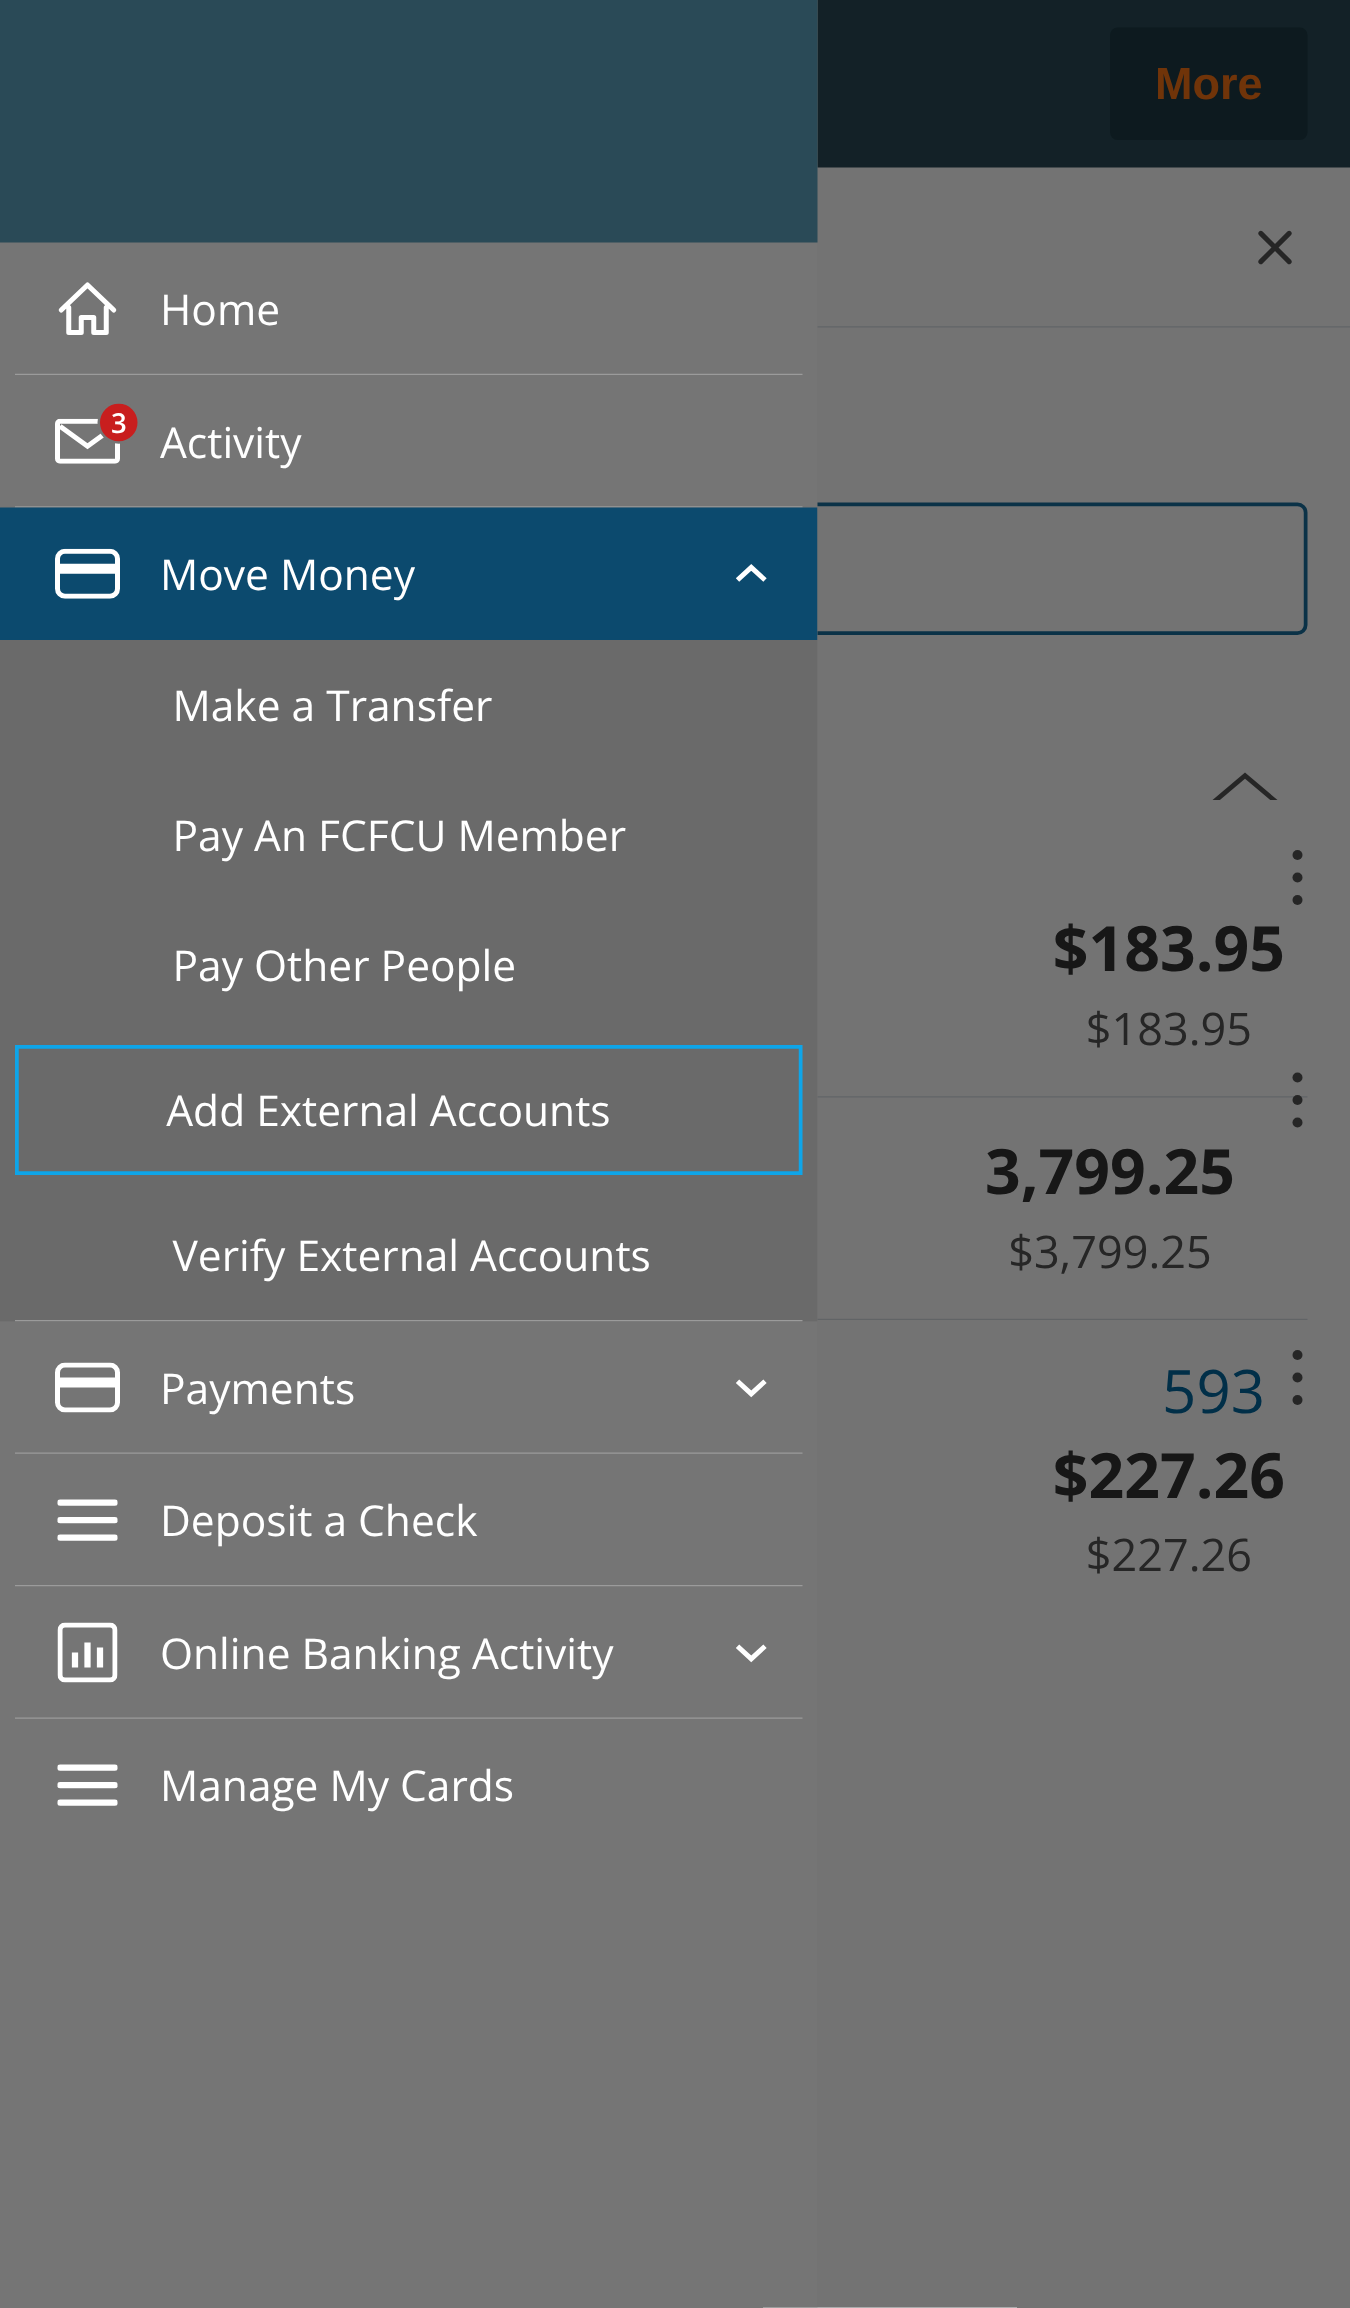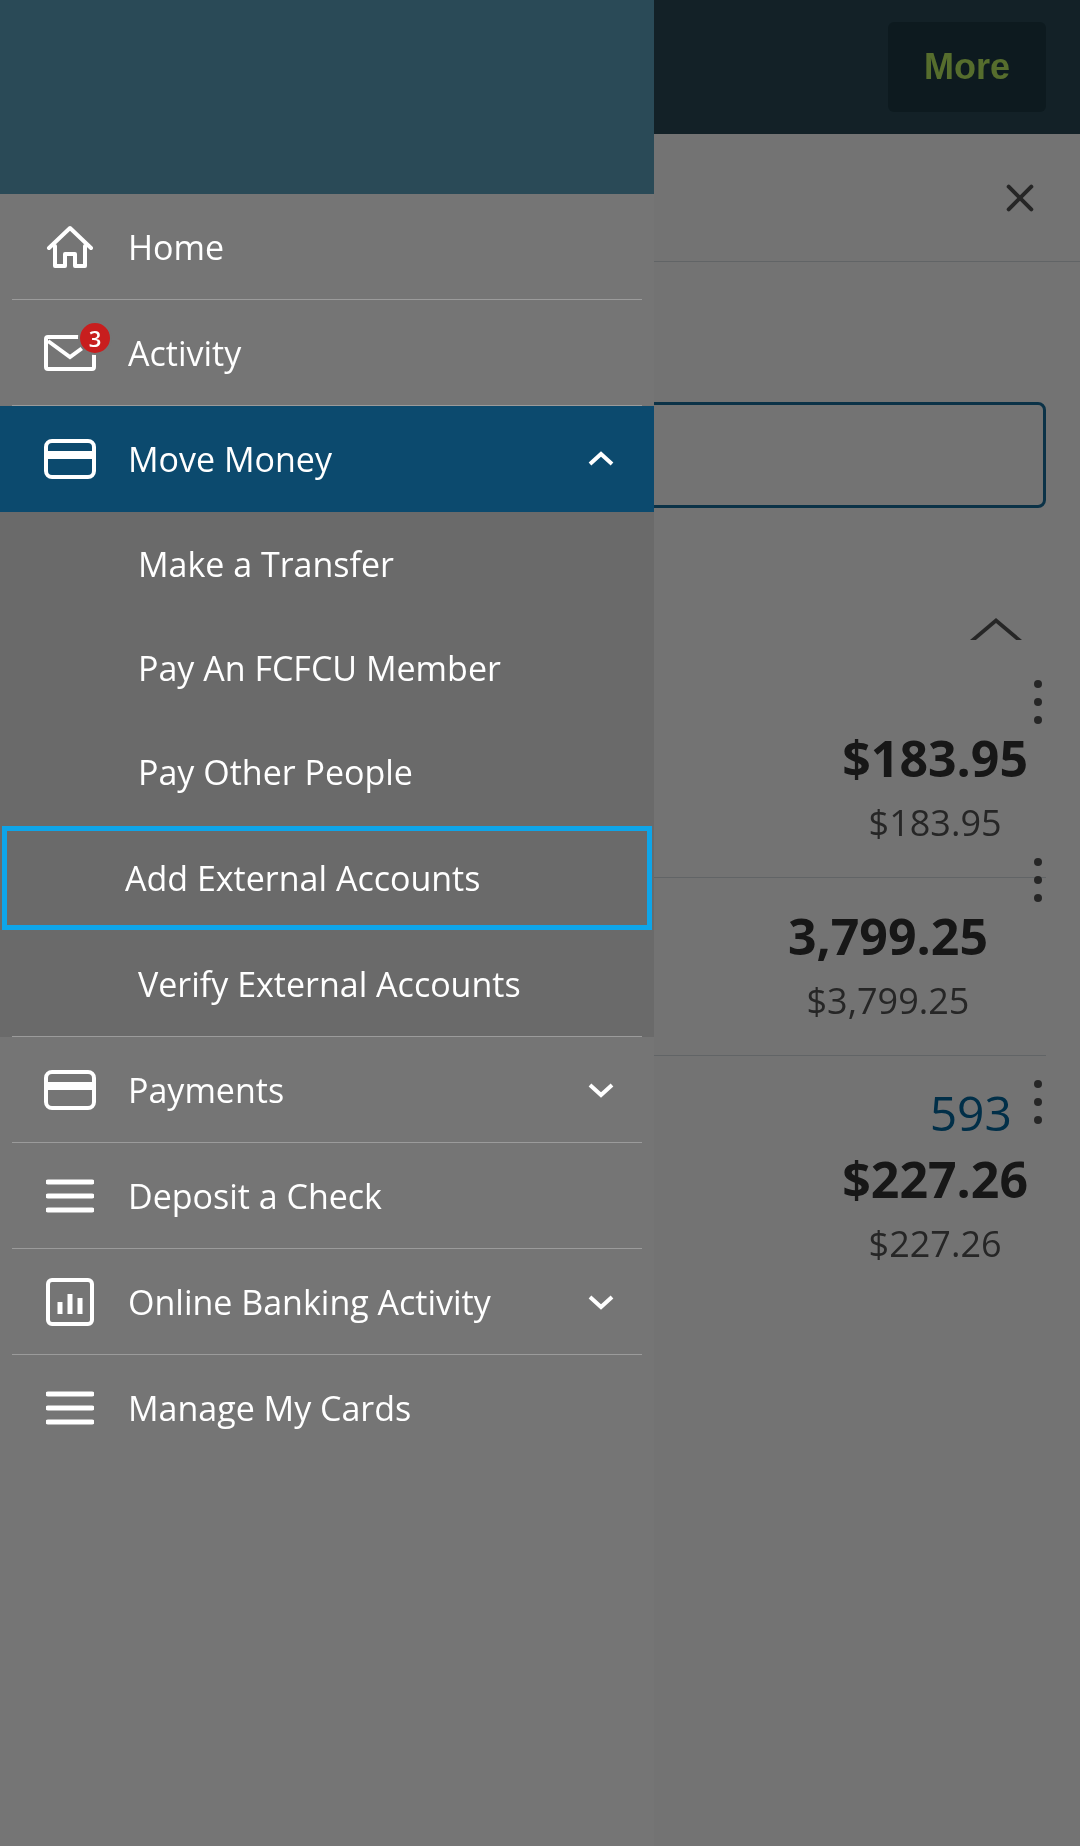--- a/index.html
+++ b/index.html
@@ -10,21 +10,21 @@
   .bg {
     position: absolute; inset: 0;
     background: #ffffff;
   }
   .bg-header {
     height: 134px; background: #2a4a57;
     display: flex; justify-content: flex-end; align-items: center;
     padding: 0 34px;
   }
   .more-btn {
-    background: #1d3b45; color: #bef264; border: none;
+    background: #1d3b45; color: #f97316; border: none;
     font-size: 36px; font-weight: 600; padding: 24px 36px; border-radius: 6px;
   }
   .bg-subheader {
     height: 128px; border-bottom: 1px solid #d8dee3;
     display: flex; justify-content: flex-end; align-items: center;
     padding: 0 44px;
   }
   .close-x { width: 32px; height: 32px; position: relative; }
   .close-x::before, .close-x::after {
     content: ""; position: absolute; left: 14px; top: -2px; width: 4px; height: 36px; background: #555; border-radius: 2px;
@@ -89,21 +89,21 @@
   .nav-item .icon-slot { width: 72px; display: flex; justify-content: center; }
   .nav-item .label { flex: 1; padding-left: 22px; }
   .nav-item .chev { width: 34px; display:flex; justify-content:center; }
 
   .submenu { background: #6a6a6a; }
   .sub-item {
     height: 104px; display: flex; align-items: center;
     padding-left: 118px; color: #fff; font-size: 34px; margin-left: 20px;
   }
   .sub-item.selected {
-    border: 5px solid #0ea5e9; margin: 2px;
+    border: 3px solid #0ea5e9; margin: 12px;
   }
   .submenu-divider { height:1px; background:#9b9b9b; margin: 0 12px; }
 
   .badge {
     position: absolute; top: -14px; right: -16px;
     background: #c81e1e; color: #fff; font-size: 22px; font-weight: 600;
     width: 34px; height: 34px; border-radius: 17px;
     display: flex; align-items: center; justify-content: center;
     border: 2px solid #757575;
   }

